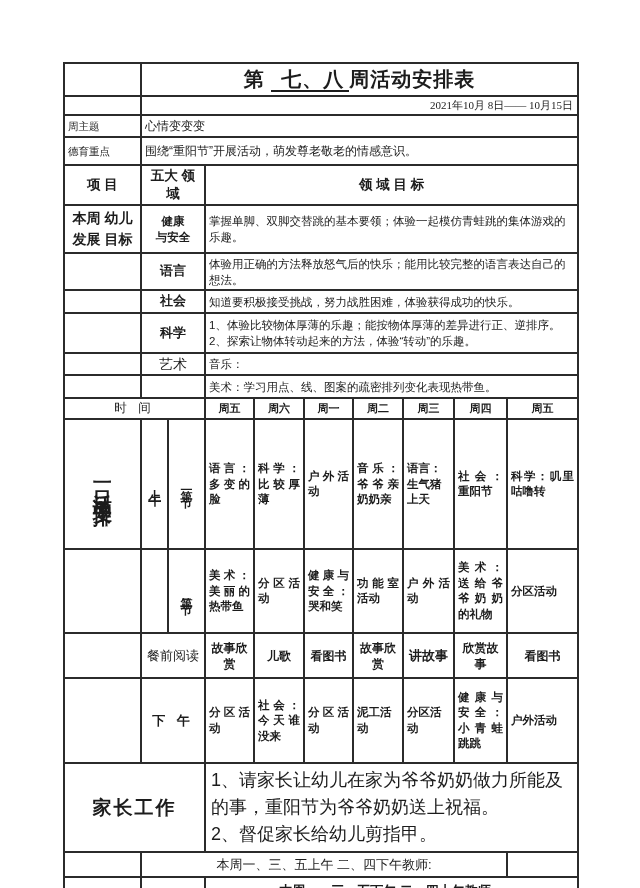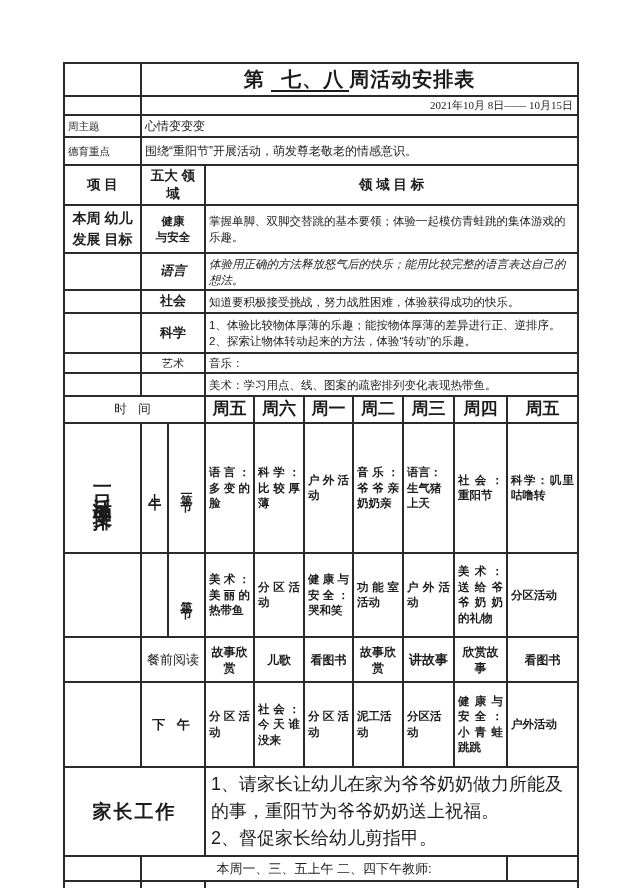--- a/index.html
+++ b/index.html
@@ -8,37 +8,37 @@
   table{border-collapse:collapse;table-layout:fixed;width:514px;}
   td{border:2px solid #2b2b2b;vertical-align:middle;padding:1px 3px;overflow:hidden;
      font-size:11.5px;line-height:1.35;word-break:break-all;}
   
   col.c1{width:77px;} col.c2{width:27px;} col.c3{width:37px;}
   col.d1{width:49px;} col.d2{width:50px;} col.d3{width:49px;} col.d4{width:50px;}
   col.d5{width:51px;} col.d6{width:53px;} col.d7{width:71px;}
   
   tr.r-title{height:33px;} tr.r-date{height:17px;} tr.r-theme{height:22px;}
   tr.r-moral{height:28px;} tr.r-goalhead{height:28px;} tr.r-health{height:45px;}
-  tr.r-lang{height:37px;font-style:italic;} tr.r-social{height:23px;} tr.r-science{height:40px;}
+  tr.r-lang{height:37px;} tr.r-social{height:23px;} tr.r-science{height:40px;}
   tr.r-art{height:20px;} tr.r-art2{height:23px;} tr.r-time{height:20px;}
   tr.r-p1{height:130px;} tr.r-p2{height:84px;} tr.r-premeal{height:45px;}
   tr.r-pm{height:85px;} tr.r-parent{height:63px;} tr.r-t1{height:25px;} tr.r-t2{height:27px;}
   
   .title-cell{text-align:center;font-weight:bold;font-size:20px;letter-spacing:1px;}
   .blank-underline{border-bottom:2px solid #1c1c1c;padding:0 5px 0 10px;}
   .date-cell{text-align:right;font-size:11px;padding-right:4px;font-family:"Liberation Serif","DejaVu Serif",serif;padding-left:40px;}
   .meta-label{font-size:10.5px;}
   .meta-value{font-size:12px;}
   .head-cell{text-align:center;font-weight:bold;font-size:13.5px;}
   .rowhead{ text-align:center;font-weight:bold;font-size:14px;line-height:1.5;padding:2px 6px;}
   .domain-cell{text-align:center;font-weight:bold;font-size:13px;line-height:1.3;}
-  .domain-plain{font-weight:normal;font-size:11px;border-radius:6px;}
+  .domain-plain{font-weight:normal;font-size:14px;border-radius:6px;}
   .goal-text{font-size:11.5px;line-height:1.4;white-space:pre-line;text-align:left;}
   .time-label{text-align:center;font-size:12.5px;letter-spacing:4px;}
-  .day-head{text-align:center;font-weight:bold;font-size:17px;}
+  .day-head{text-align:center;font-weight:bold;font-size:11px;}
   .vert{writing-mode:vertical-rl;text-orientation:upright;margin:0 auto;font-weight:bold;}
   .v-section{font-size:19px;letter-spacing:4px;height:124px;}
   .v-am{font-size:13px;letter-spacing:5px;height:60px;}
   .v-period{font-size:12px;letter-spacing:3px;height:64px;}
   .sched{font-weight:bold;font-size:11.5px;text-align:justify;}
   .sched.center{text-align:left;}
   .premeal-label{text-align:center;font-size:13px;font-weight:normal;}
   .premeal-cell{font-weight:bold;font-size:12px;text-align:center;}
   .pm-label{text-align:center;font-weight:bold;font-size:13px;letter-spacing:4px;}
   .parent-label{text-align:center;font-weight:bold;font-size:19px;letter-spacing:2px;}

